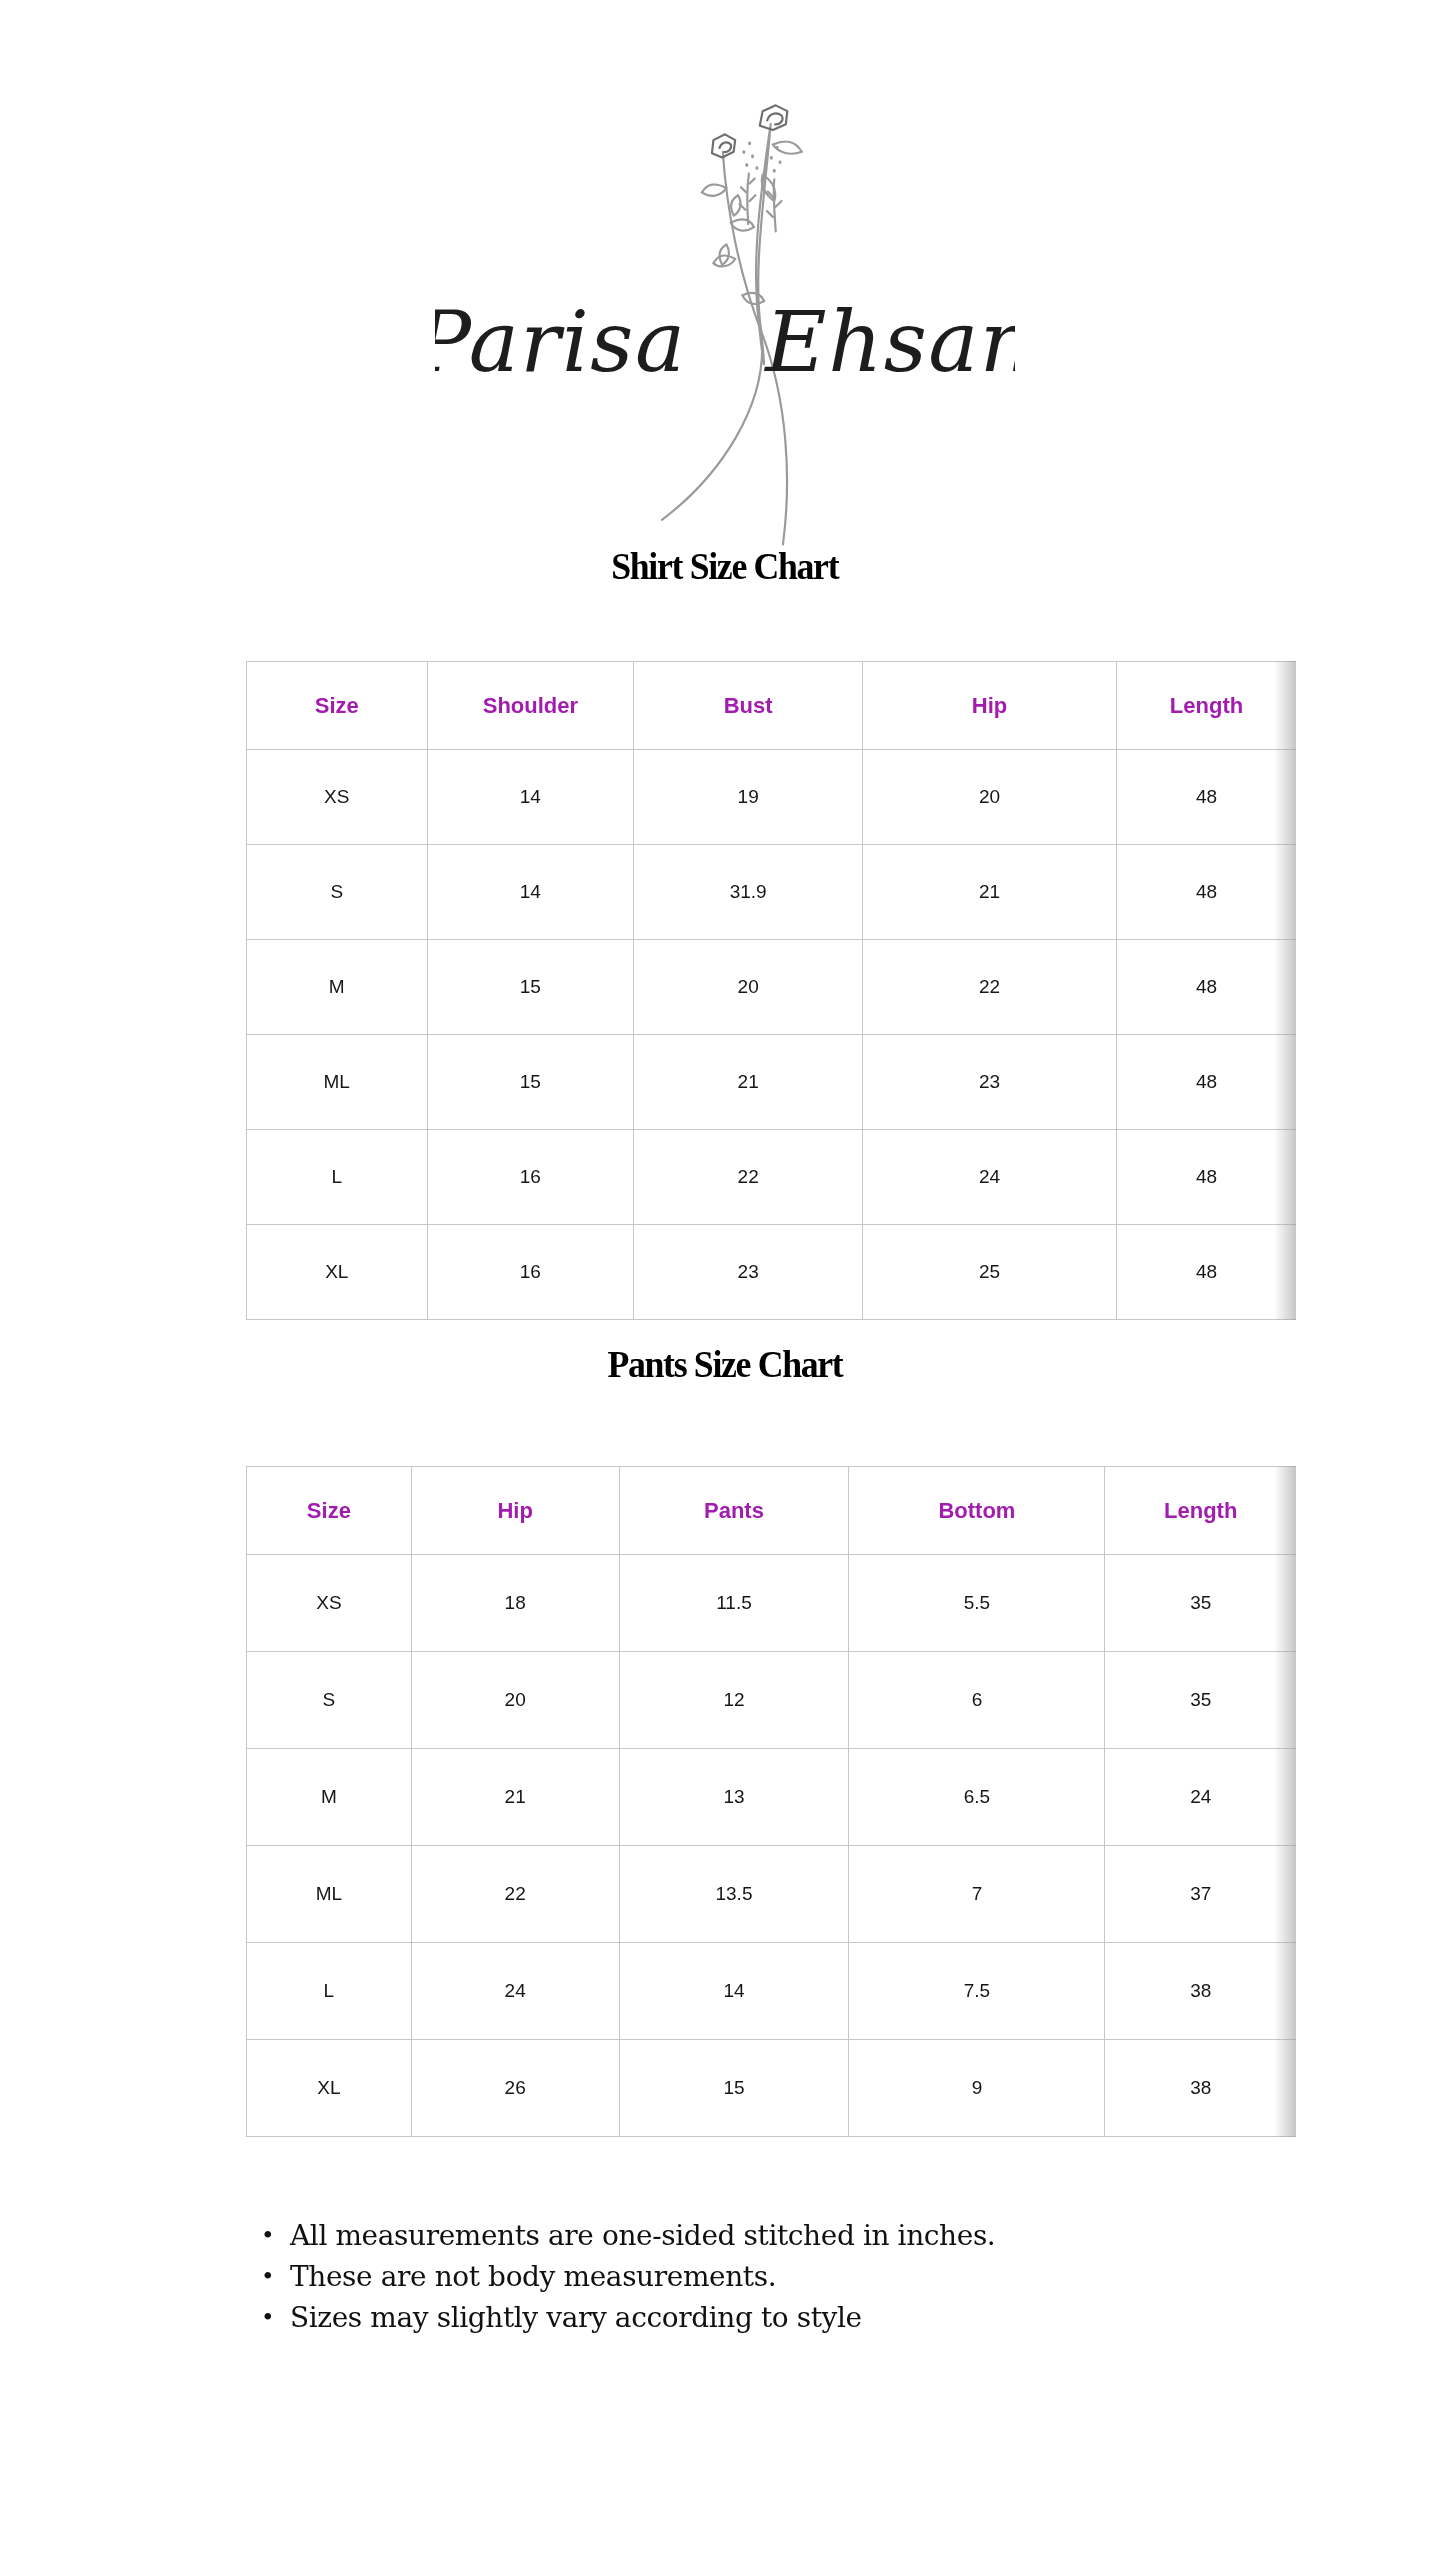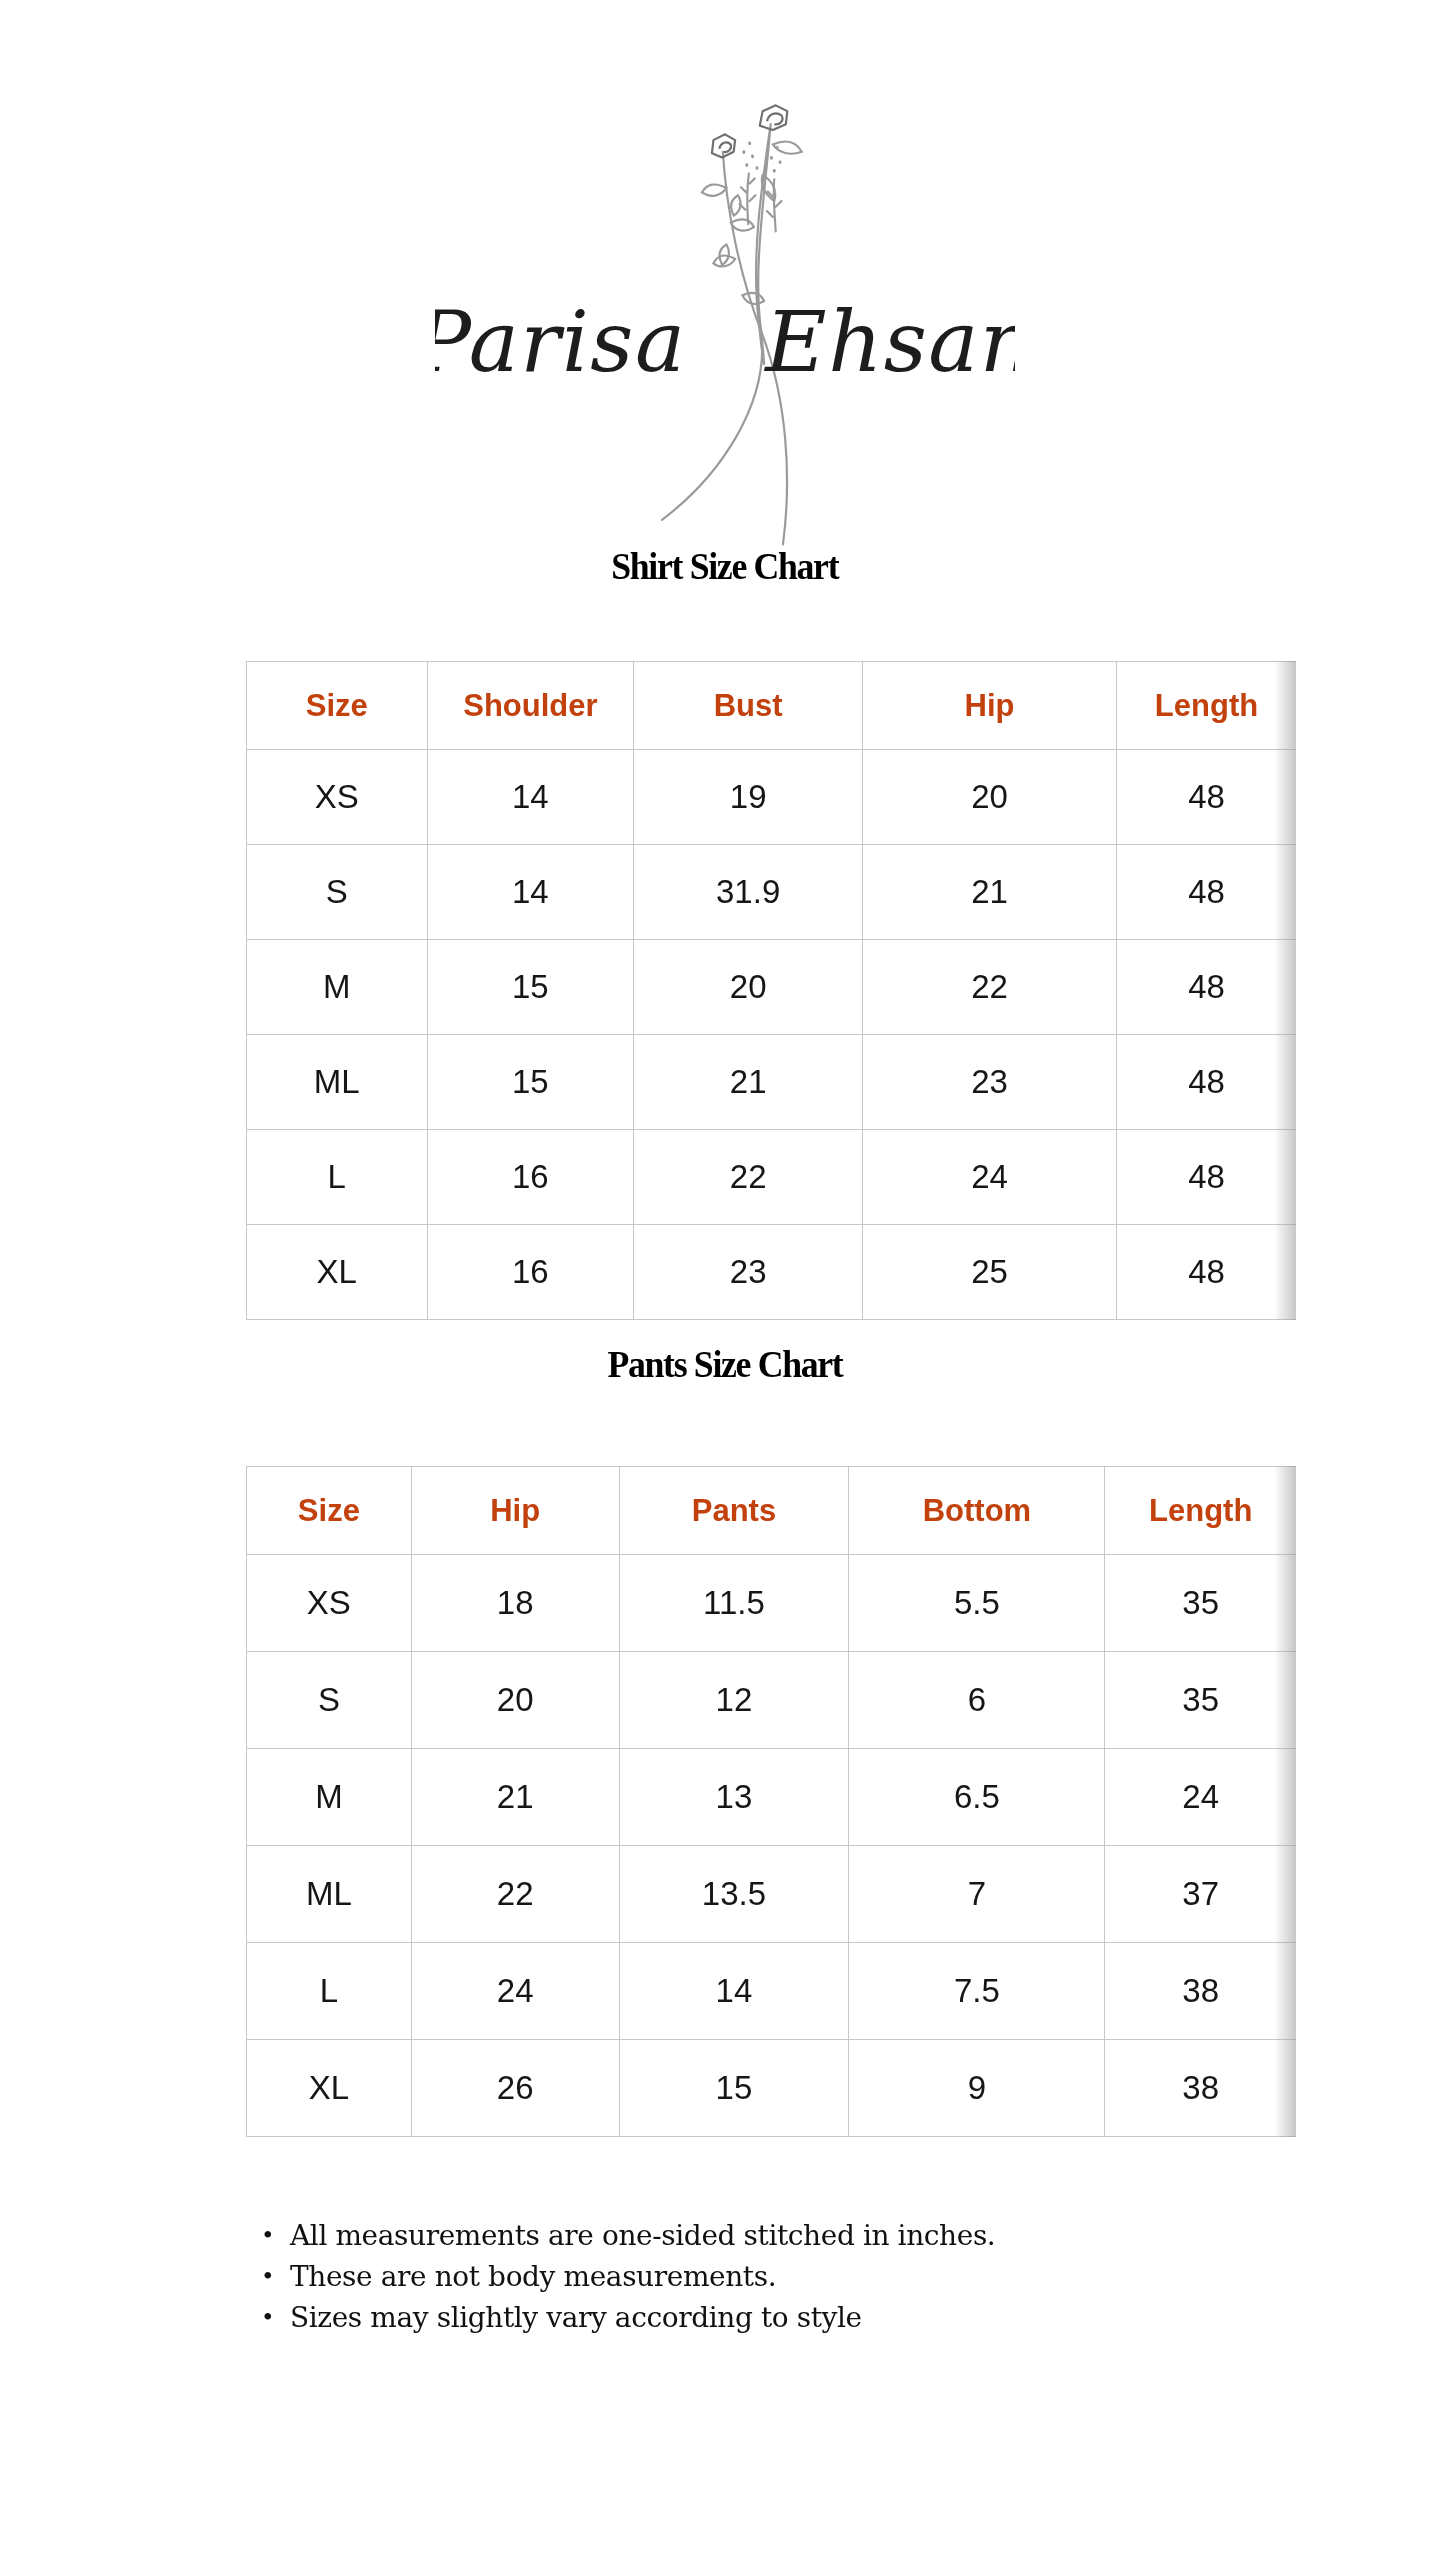--- a/index.html
+++ b/index.html
@@ -57,27 +57,27 @@
   .size-table th, .size-table td {
     border:1.4px solid #c7c7c7;
     text-align:center;
     vertical-align:middle;
     background:#fff;
   }
   .size-table th {
     height:85px;
     font-family:"Liberation Sans", sans-serif;
     font-weight:700;
-    font-size:31px;
-    color:#c2410c;
+    font-size:22px;
+    color:#a21caf;
   }
   .size-table td {
     font-family:"Liberation Sans", sans-serif;
     font-weight:400;
-    font-size:33px;
+    font-size:19px;
     color:#161616;
   }
   #shirt-table td { height:92px; }
   #pants-table td { height:94px; }
   .size-table th:last-child, .size-table td:last-child { border-right:none;text-align:center; }
 
   
   .table-wrap::after {
     content:"";
     position:absolute; top:0; right:0; bottom:0;

